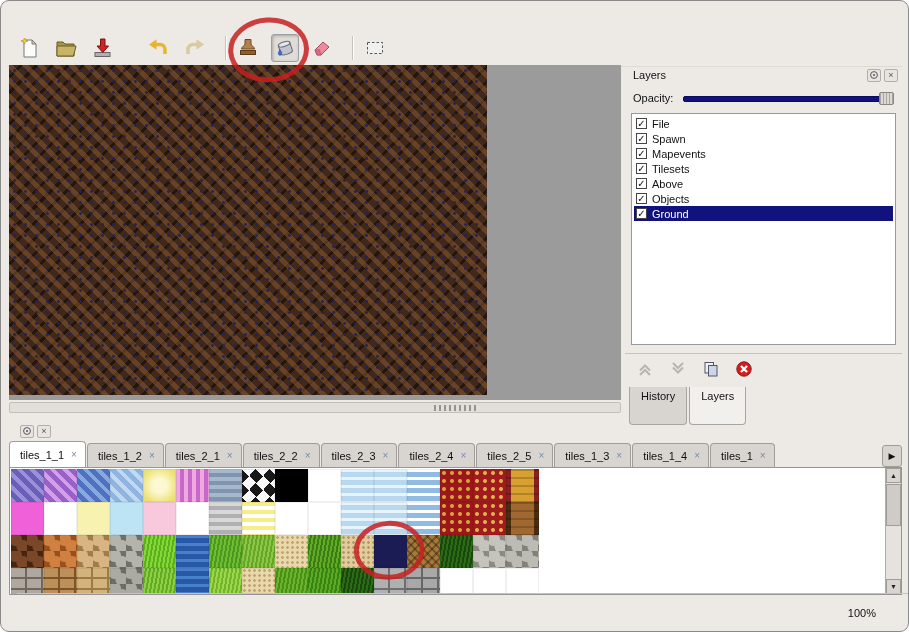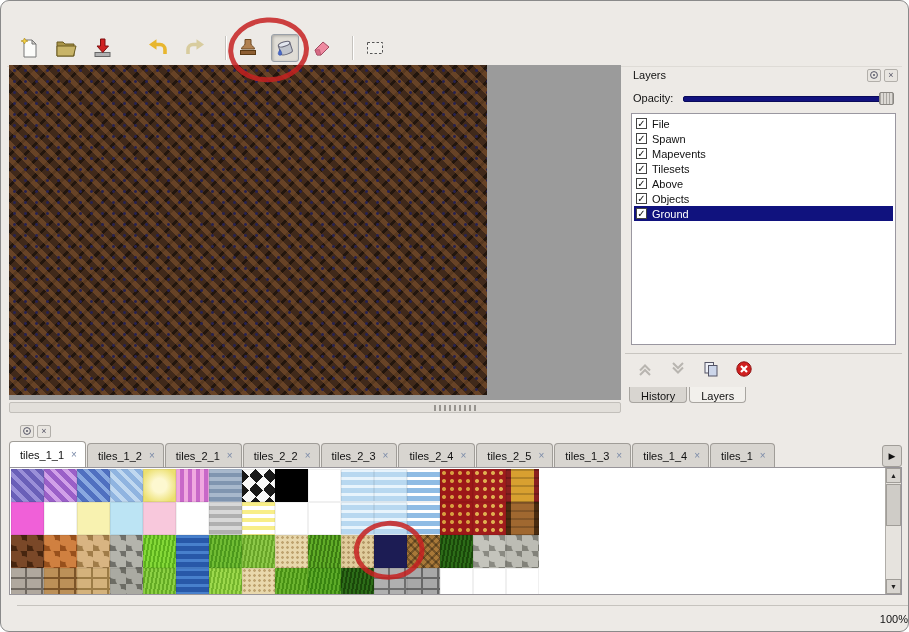--- a/index.html
+++ b/index.html
@@ -50,21 +50,21 @@
   .layers-list{position:absolute;top:48px;left:6px;right:6px;height:232px;background:#fff;border:1px solid #9a97a0;
     overflow:hidden;padding:2px}
   .layer-row{display:flex;align-items:center;height:15px;font-size:11px;padding-left:2px;cursor:default}
   .layer-row.selected{background:#10127e;color:#fff}
   .cb{width:11px;height:11px;border:1px solid #444;background:#fff;color:#111;font-size:10px;line-height:9px;
     text-align:center;margin-right:5px;flex:none}
   .layers-toolbar{position:absolute;top:288px;left:0;right:0;height:30px;border-top:1px solid #c8c5c0;
     display:flex;align-items:center;padding-left:10px;gap:13px}
   .lt-btn{width:20px;height:20px;border:none;background:transparent;display:flex;align-items:center;justify-content:center;cursor:pointer;padding:0}
   .panel-tabs{position:absolute;top:322px;left:4px;display:flex}
-  .ptab{height:16px;padding:3px 11px;font-size:11px;border:1px solid #a8a5a0;border-top:none;
+  .ptab{height:38px;padding:3px 11px;font-size:11px;border:1px solid #a8a5a0;border-top:none;
     border-radius:0 0 4px 4px;background:#d8d5d0;margin-right:2px;cursor:pointer}
   .ptab.active{background:#f2f0ec}
 
   
   .tilesets-panel{position:absolute;top:420px;left:8px;width:893px;height:182px}
   .ts-tabbar{position:absolute;top:20px;left:0;right:0;height:26px;display:flex;align-items:flex-end}
   .ts-tab{height:24px;display:flex;align-items:center;gap:7px;padding:0 8px 0 10px;font-size:11px;
     border:1px solid #a09d98;border-bottom:none;border-radius:4px 4px 0 0;background:#d8d5d0;margin-right:1px;
     white-space:nowrap;overflow:hidden;cursor:pointer}
   .ts-tab.active{background:#ffffff;height:26px}
@@ -97,22 +97,22 @@
   .p-grass{background:repeating-linear-gradient(100deg,var(--a) 0 2px,var(--b) 2px 4px)}
   .p-sand{background-color:var(--a);background-image:radial-gradient(circle,var(--b) 1px,transparent 1.6px);background-size:5px 5px}
   .p-weave{background-color:var(--a);background-image:
     repeating-linear-gradient(45deg,rgba(0,0,0,.28) 0 2px,transparent 2px 6px),
     repeating-linear-gradient(-45deg,rgba(0,0,0,.28) 0 2px,transparent 2px 6px)}
   .p-brick{background-color:var(--a);background-image:
     repeating-linear-gradient(180deg,transparent 0 9px,var(--b) 9px 11px),
     repeating-linear-gradient(90deg,transparent 0 14px,var(--b) 14px 16px)}
 
   
-  .statusbar{position:absolute;left:16px;right:0;bottom:0;height:26px;border-top:1px solid #c6c3be;
-    display:flex;align-items:center;justify-content:flex-end;font-size:11px}
+  .statusbar{position:absolute;left:16px;right:0;bottom:0;height:38px;border-top:1px solid #c6c3be;
+    display:flex;align-items:center;justify-content:flex-end;padding-right:32px;font-size:11px}
 
   
   .annotations{position:absolute;left:0;top:0;width:100%;height:100%;pointer-events:none;z-index:50}
 </style>
 </head>
 <body>
 
 <div class="window">
 
 

